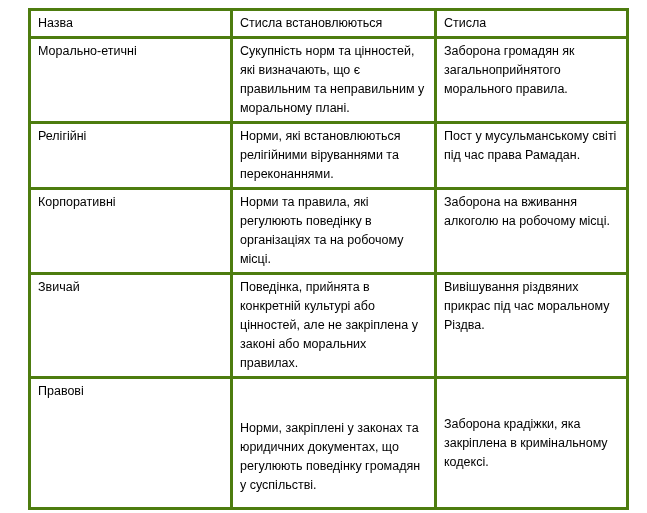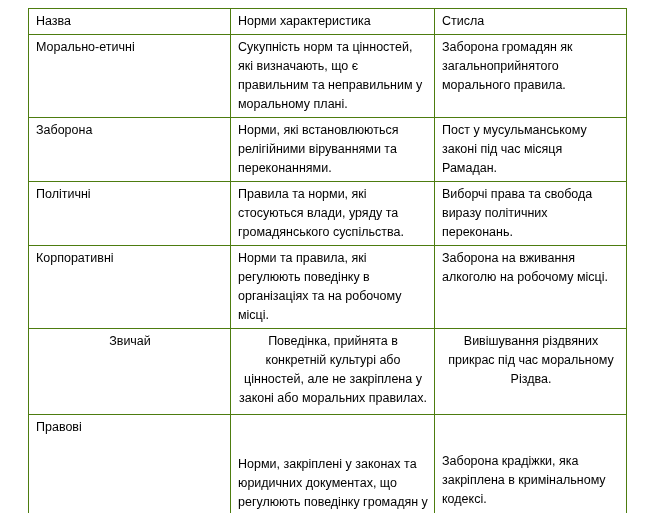--- a/index.html
+++ b/index.html
@@ -18,72 +18,67 @@
   }
   table.doc-table {
     border-collapse: collapse;
     table-layout: fixed;
     width: 598px;
     font-size: 12.5px;
     line-height: 19px;
     color: #000000;
   }
   table.doc-table td {
-    border: 1px solid #4d7c0f;
+    border: 3px solid #4d7c0f;
     vertical-align: top;
     padding: 3px 6px 3px 7px;
     box-sizing: border-box;
     overflow: hidden;
     word-wrap: break-word;
   }
   col.c1 { width: 202px; }
   col.c2 { width: 204px; }
   col.c3 { width: 192px; }
 
   tr.header-row { height: 26px; }
   tr.row-0 { height: 74px; }
   tr.row-1 { height: 58px; }
   tr.row-2 { height: 58px; }
   tr.row-3 { height: 64px; margin-top: 14px; }
-  tr.row-4 { height: 86px; text-align: center; }
+  tr.row-4 { height: 86px; }
   tr.row-5 { height: 131px; }
 
   tr.row-5 td.desc-cell { padding-top: 40px; }
   tr.row-5 td.example-cell { vertical-align: middle; }
 </style>
 </head>
 <body>
 
 <div class="page">
   <table class="doc-table">
     <colgroup>
       <col class="c1">
       <col class="c2">
       <col class="c3">
     </colgroup>
     <tbody>
       <tr class="header-row">
         <td>Назва</td>
-        <td>Норми характеристика</td>
+        <td>Стисла встановлюються</td>
         <td>Стисла</td>
       </tr>
       <tr class="row-0">
         <td class="name-cell">Морально-етичні</td>
         <td class="desc-cell">Сукупність норм та цінностей, які визначають, що є правильним та неправильним у моральному плані.</td>
         <td class="example-cell">Заборона громадян як загальноприйнятого морального правила.</td>
       </tr>
       <tr class="row-1">
-        <td class="name-cell">Заборона</td>
+        <td class="name-cell">Релігійні</td>
         <td class="desc-cell">Норми, які встановлюються релігійними віруваннями та переконаннями.</td>
-        <td class="example-cell">Пост у мусульманському законі під час місяця Рамадан.</td>
-      </tr>
-      <tr class="row-2">
-        <td class="name-cell">Політичні</td>
-        <td class="desc-cell">Правила та норми, які стосуються влади, уряду та громадянського суспільства.</td>
-        <td class="example-cell">Виборчі права та свобода виразу політичних переконань.</td>
+        <td class="example-cell">Пост у мусульманському світі під час права Рамадан.</td>
       </tr>
       <tr class="row-3">
         <td class="name-cell">Корпоративні</td>
         <td class="desc-cell">Норми та правила, які регулюють поведінку в організаціях та на робочому місці.</td>
         <td class="example-cell">Заборона на вживання алкоголю на робочому місці.</td>
       </tr>
       <tr class="row-4">
         <td class="name-cell">Звичай</td>
         <td class="desc-cell">Поведінка, прийнята в конкретній культурі або цінностей, але не закріплена у законі або моральних правилах.</td>
         <td class="example-cell">Вивішування різдвяних прикрас під час моральному Різдва.</td>

